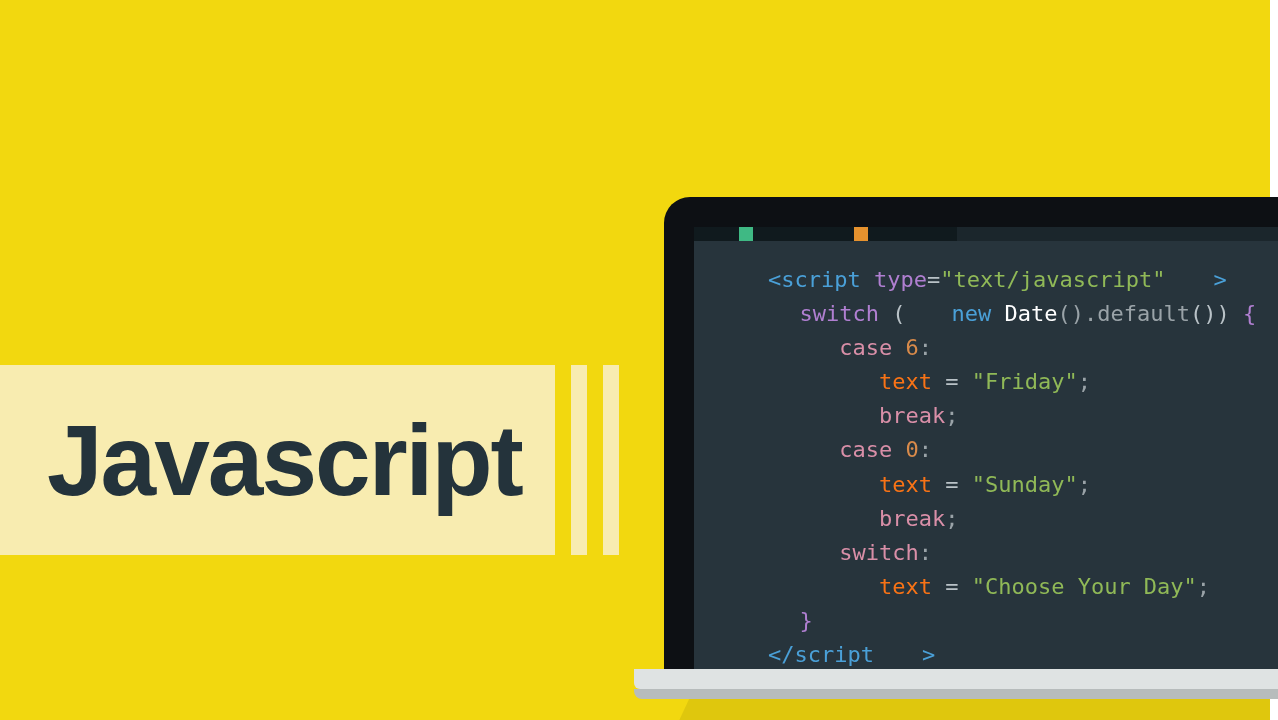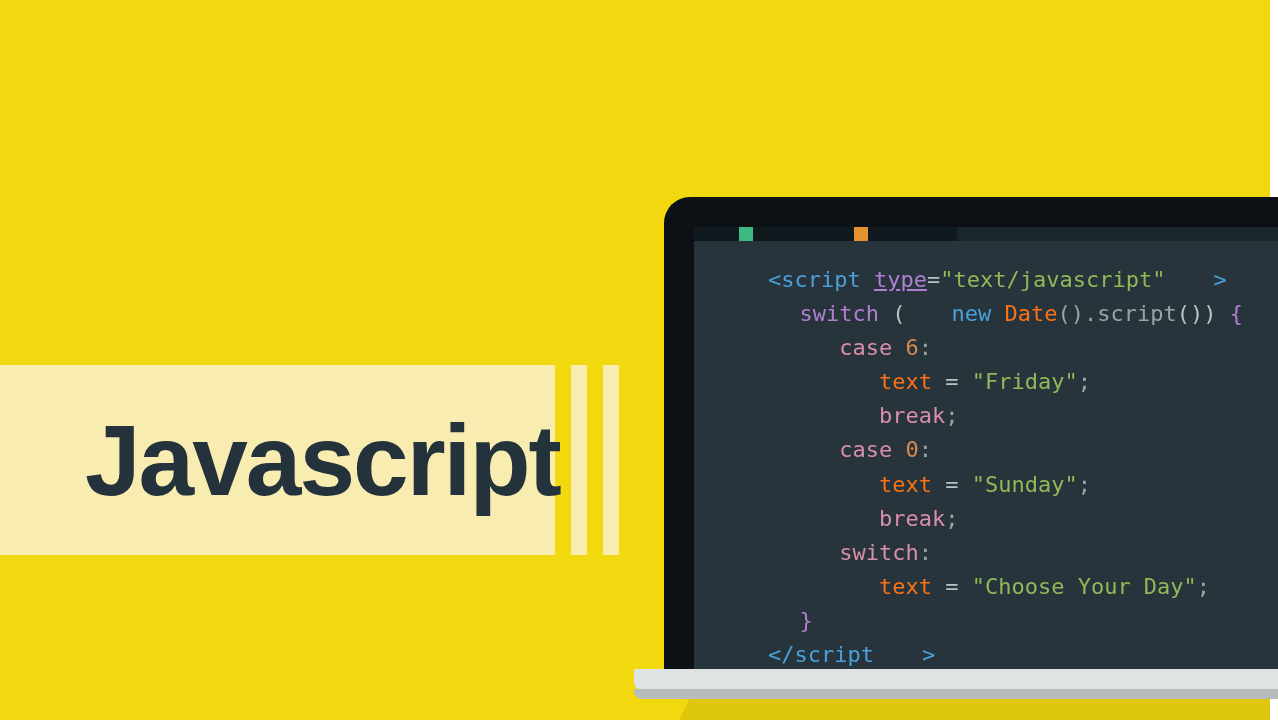--- a/index.html
+++ b/index.html
@@ -31,21 +31,21 @@
     display: flex;
     align-items: center;
     z-index: 1;
   }
   .band-main {
     background: #f8ecb0;
     height: 190px;
     width: 555px;
     display: flex;
     align-items: center;
-    padding-left: 85px;
+    padding-left: 47px;
   }
   .title-text {
     font-size: 100px;
     font-weight: 700;
     color: #24333b;
     letter-spacing: -2px;
   }
   .band-stripe {
     width: 16px;
     height: 190px;
@@ -103,27 +103,27 @@
     background: #1b262c;
   }
   .code {
     padding: 22px 0 0 26px;
     font-family: "Consolas", "Menlo", monospace;
     font-size: 22px;
     line-height: 1.55;
     white-space: pre;
   }
   .c-tag   { color: #4aa0d8; margin-left: 48px; }
-  .c-attr  { color: #b07fd1; text-decoration: underline; }
+  .c-attr  { color: #b07fd1; }
   .c-op    { color: #b9c2c7; }
   .c-str   { color: #90b957; }
   .c-kw    { color: #b07fd1; }
   .c-paren { color: #b9c2c7; }
   .c-new   { color: #4aa0d8; margin-left: 46px; }
-  .c-type  { color: #f97316; }
+  .c-type  { color: #ffffff; }
   .c-method{ color: #9aa3a8; }
   .c-num   { color: #d88a4a; }
   .c-punct { color: #9aa3a8; }
   .c-brace { color: #b07fd1; }
   .c-var   { color: #f97316; }
   .c-pink  { color: #d98fa8; text-align: right; }
   .base {
     position: absolute;
     left: -30px;
     top: 472px;
@@ -164,21 +164,21 @@
 
 <div class="laptop">
   <div class="bezel">
     <div class="screen">
       <div class="topbar">
         <div class="tab1"></div>
         <div class="tab2"></div>
         <div class="tabbar2"></div>
       </div>
       <div class="code"><span class="c-tag">&lt;script</span> <span class="c-attr">type</span><span class="c-op">=</span><span class="c-str">"text/javascript"</span><span class="c-tag">&gt;</span>
-      <span class="c-kw">switch</span><span class="c-paren"> (</span><span class="c-new">new </span><span class="c-type">Date</span><span class="c-method">().</span><span class="c-method">script</span><span class="c-paren">()) </span><span class="c-brace">{</span>
+      <span class="c-kw">switch</span><span class="c-paren"> (</span><span class="c-new">new </span><span class="c-type">Date</span><span class="c-method">().</span><span class="c-method">default</span><span class="c-paren">()) </span><span class="c-brace">{</span>
          <span class="c-pink">case</span><span> </span><span class="c-num">6</span><span class="c-punct">:</span>
             <span class="c-var">text</span><span class="c-op"> = </span><span class="c-str">"Friday"</span><span class="c-punct">;</span>
             <span class="c-pink">break</span><span class="c-punct">;</span>
          <span class="c-pink">case</span><span> </span><span class="c-num">0</span><span class="c-punct">:</span>
             <span class="c-var">text</span><span class="c-op"> = </span><span class="c-str">"Sunday"</span><span class="c-punct">;</span>
             <span class="c-pink">break</span><span class="c-punct">;</span>
          <span class="c-pink">switch</span><span class="c-punct">:</span>
             <span class="c-var">text</span><span class="c-op"> = </span><span class="c-str">"Choose Your Day"</span><span class="c-punct">;</span>
       <span class="c-brace">}</span>
 <span class="c-tag">&lt;/script</span><span class="c-tag">&gt;</span></div>

